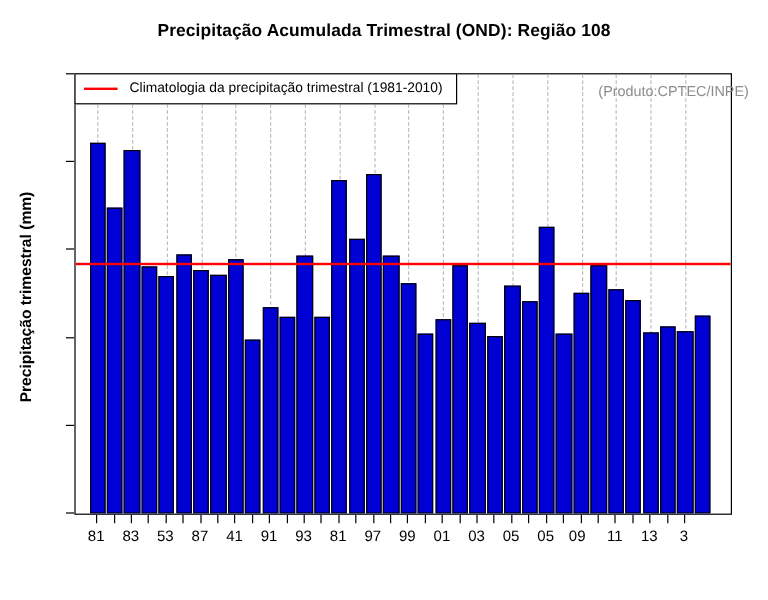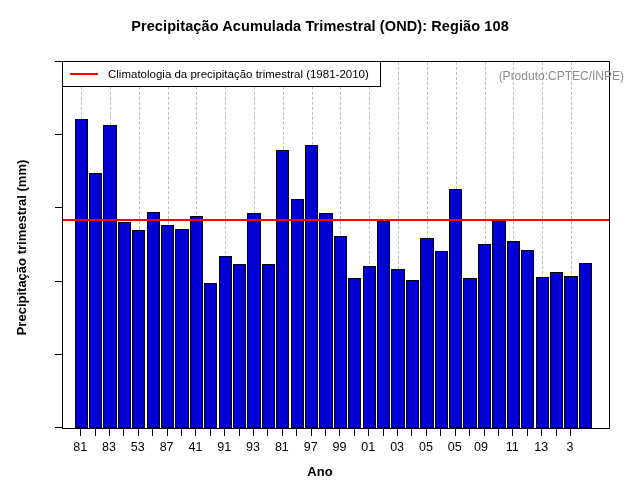--- a/index.html
+++ b/index.html
@@ -143,21 +143,20 @@
   }
 </style>
 </head>
 <body>
 
 <div id="figure">
 
   <div id="chart-title">Precipitação Acumulada Trimestral (OND): Região 108</div>
 
   <div id="ylabel">Precipitação trimestral (mm)</div>
-  <div id="xlabel">Ano</div>
 
   <div id="yticks">
       <div class="ytick-mark" style="top: 427px;"></div>
       <div class="ytick-mark" style="top: 353.8px;"></div>
       <div class="ytick-mark" style="top: 280.6px;"></div>
       <div class="ytick-mark" style="top: 207.4px;"></div>
       <div class="ytick-mark" style="top: 134.2px;"></div>
       <div class="ytick-mark" style="top: 61px;"></div>
     </div>
   <div id="xticks">

